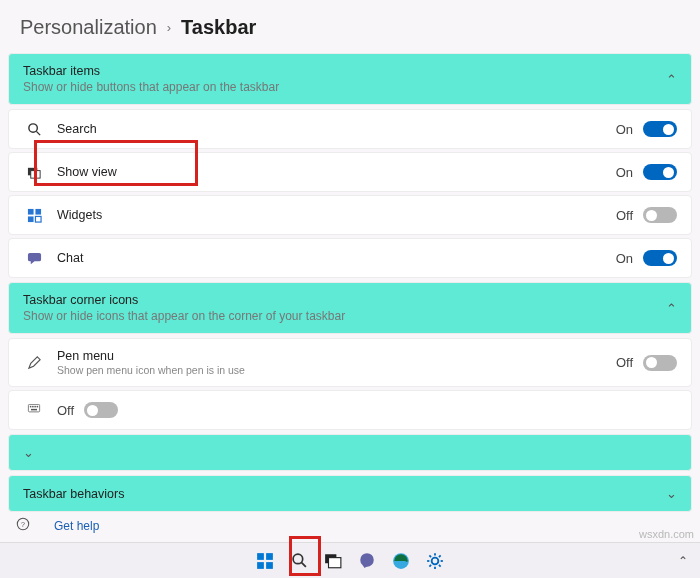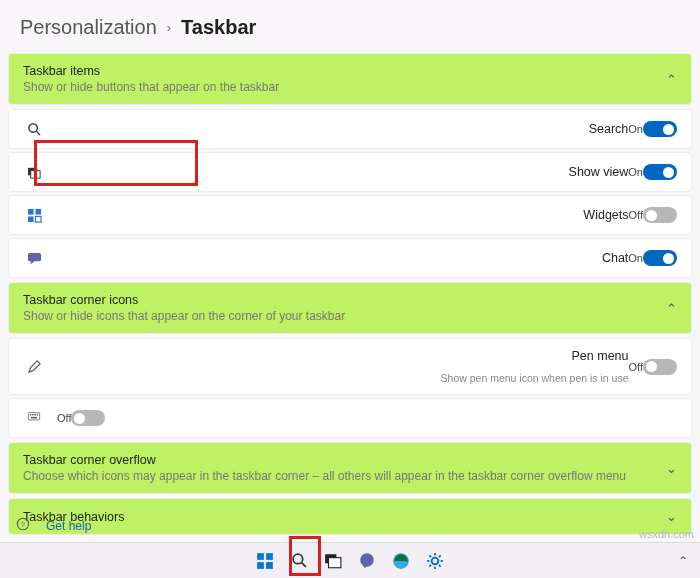--- a/index.html
+++ b/index.html
@@ -17,72 +17,71 @@
     padding: 16px 18px 10px 20px;
     display: flex;
     align-items: center;
     gap: 10px;
   }
   .breadcrumb .parent { font-size: 20px; color: #555; }
   .breadcrumb .chev { font-size: 13px; color: #777; }
   .breadcrumb .current { font-size: 20px; font-weight: 600; }
   .panel {
     margin: 4px 8px;
-    background: #bef264;
+    background: #5eead4;
     border: 1px solid #ececec;
     border-radius: 4px;
     padding: 10px 14px;
   }
   .section-head { display: flex; align-items: center; }
   .section-head .txt { flex: 1; }
   .section-head .title { font-size: 12.5px; font-weight: 500; color: #222; }
   .section-head .desc { font-size: 12px; color: #777; margin-top: 2px; }
   .chevron { font-size: 13px; color: #555; }
   .row {
     margin: 3px 8px 3px 8px;
     background: #fff;
     border: 1px solid #ececec;
     border-radius: 4px;
     padding: 10px 14px 10px 48px;
     display: flex;
     align-items: center;
     position: relative;
     min-height: 40px;
-    text-align: right;
   }
   .row .icon {
     position: absolute;
     left: 16px;
     width: 18px; height: 18px;
     display: flex; align-items: center; justify-content: center;
   }
   .row .labels { flex: 1; }
   .row .lbl { font-size: 12.5px; color: #222; }
-  .row .sub { font-size: 10.5px; color: #888; margin-top: 9px; }
-  .row .state { font-size: 11px; color: #444; }
+  .row .sub { font-size: 10.5px; color: #888; margin-top: 1px; }
+  .row .state { font-size: 13px; color: #444; margin-right: 10px; }
   .toggle {
     width: 34px; height: 16px; border-radius: 10px; position: relative;
     background: #ccc;
   }
   .toggle .knob {
     width: 11px; height: 11px; border-radius: 50%;
     background: #fff; position: absolute; top: 2.5px; left: 3px;
   }
   .toggle.on { background: #0067c0; }
   .toggle.on .knob { left: auto; right: 3px; }
   .toggle.off { background: #b7b7b7; }
   .highlight {
     position: absolute;
     border: 3px solid #d5221f;
     pointer-events: none;
   }
   .help {
     position: absolute;
     bottom: 44px; left: 16px;
-    display: flex; align-items: center; gap: 16px;
+    display: flex; align-items: center; gap: 24px;
     font-size: 12px;
   }
   .help a { color: #1a5fb4; text-decoration: none; }
   .taskbar {
     position: absolute; bottom: 0; left: 0; right: 0;
     height: 36px; background: #f2eff4; border-top: 1px solid #ddd;
     display: flex; align-items: center; justify-content: center; gap: 10px;
   }
   .tb-icon {
     width: 24px; height: 24px; display: flex; align-items: center; justify-content: center;
@@ -211,24 +210,20 @@
         <rect x="4" y="6.5" width="8" height="2" fill="#555"></rect>
       </svg>
   </span>
   <span class="state">Off</span>
   <div class="toggle off">
       <div class="knob"></div>
     </div>
 </div>
 
 <div class="panel section-head">
-  <div class="txt">
-    <div class="title">Taskbar corner overflow</div>
-    <div class="desc">Choose which icons may appear in the taskbar corner – all others will appear in the taskbar corner overflow menu</div>
-  </div>
   <div class="chevron">⌄</div>
 </div>
 
 <div class="panel section-head">
   <div class="txt">
     <div class="title">Taskbar behaviors</div>
   </div>
   <div class="chevron">⌄</div>
 </div>
 

